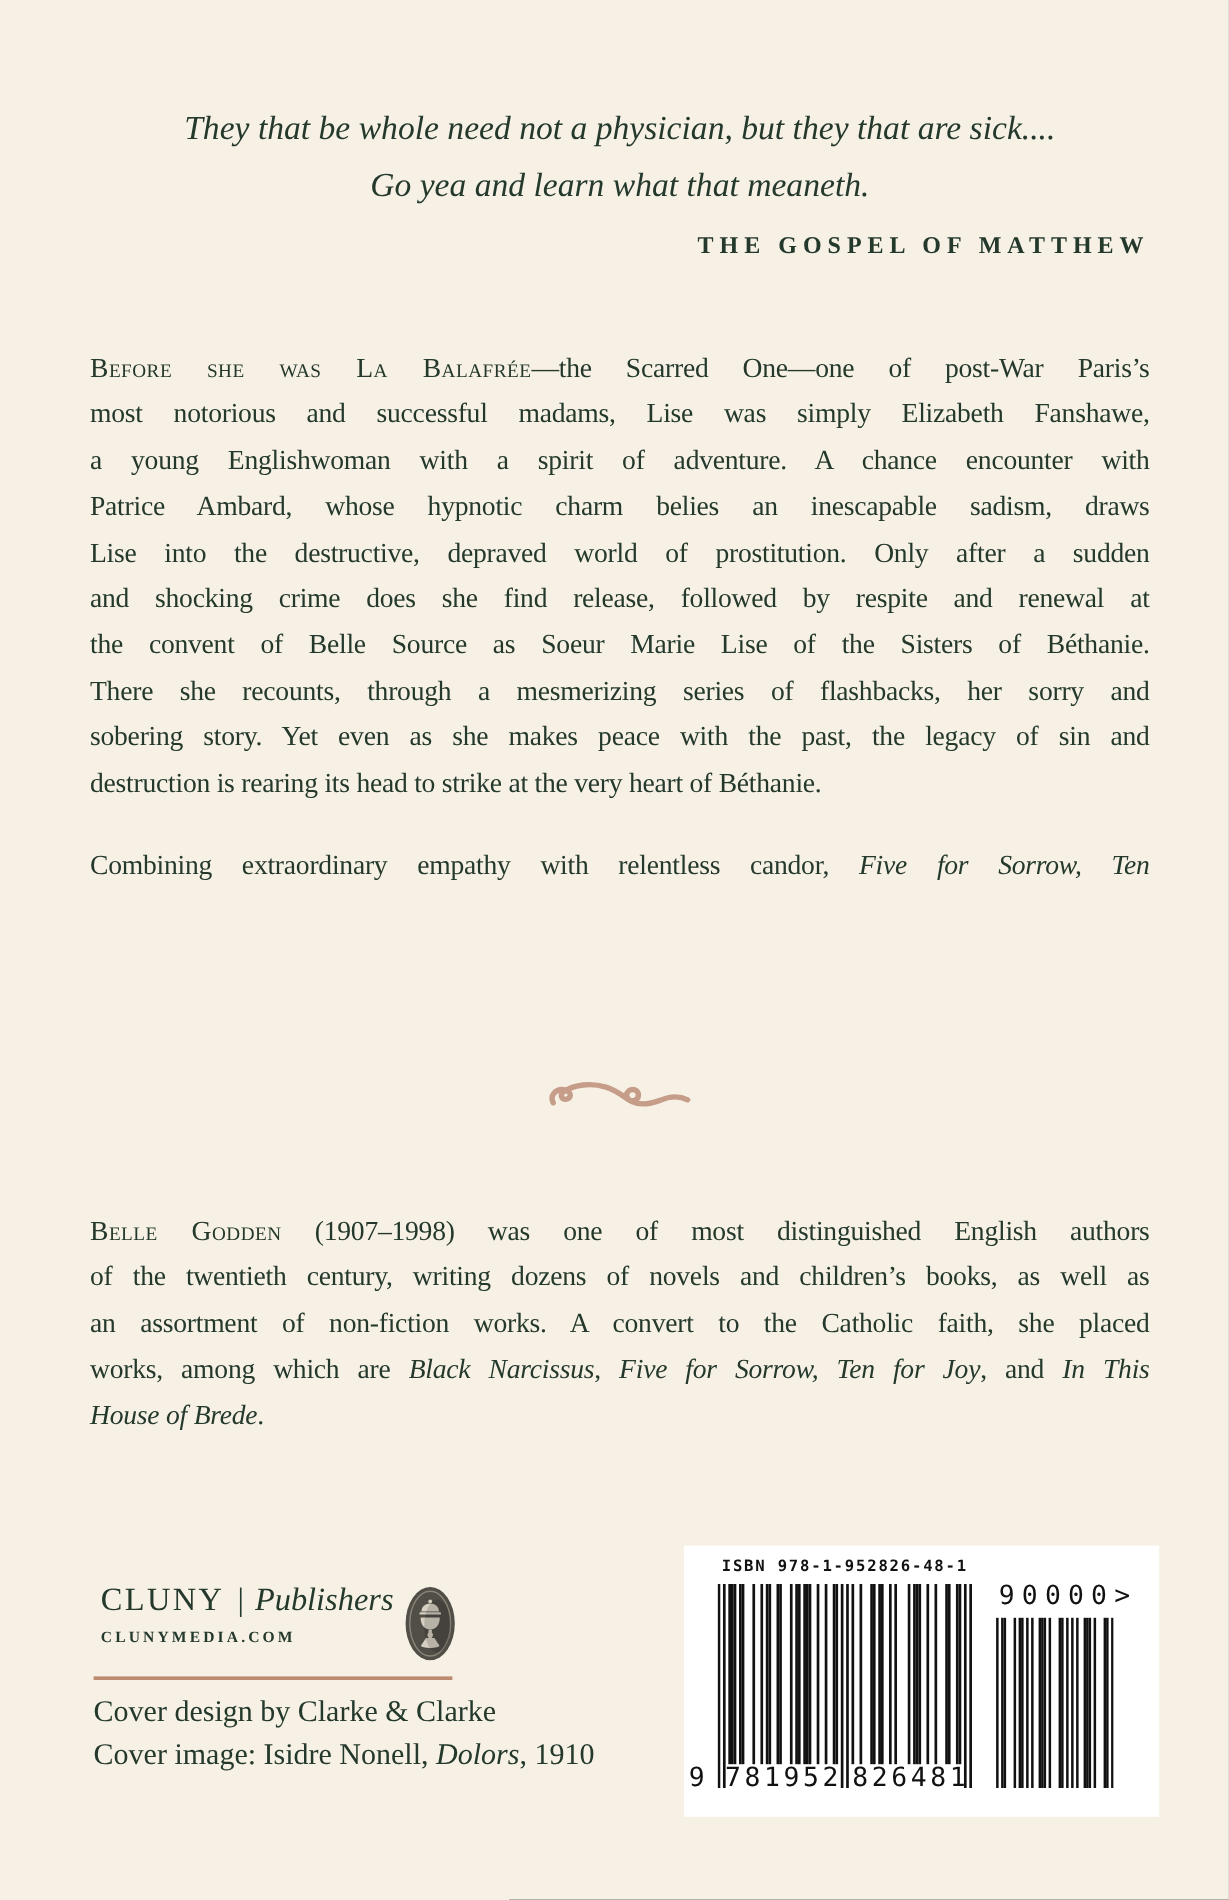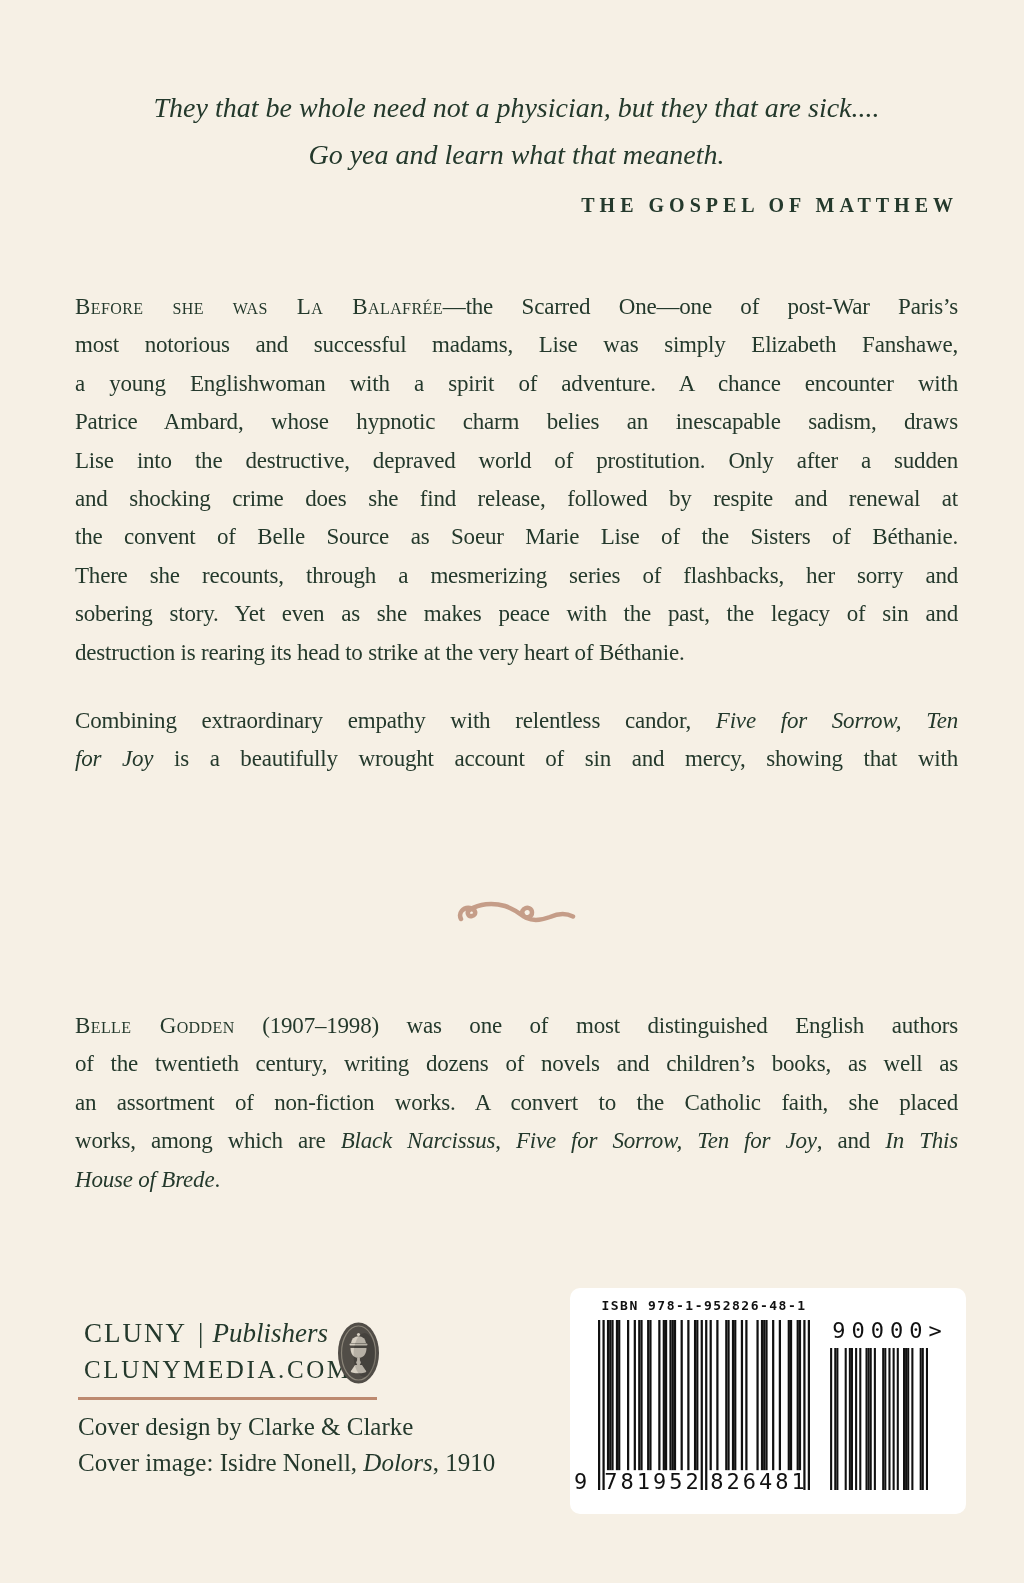--- a/index.html
+++ b/index.html
@@ -42,36 +42,35 @@
   .ornament{position:absolute;left:75px;top:896px;width:883px;text-align:center;}
   .ornament svg{display:inline-block;}
   .ornament path{stroke:var(--accent,#c59d88);}
   
   .pub-line{position:absolute;left:84px;top:1318px;font-size:27px;white-space:nowrap;}
   .pub-name{letter-spacing:2px;}
   .pub-div{font-weight:300;margin:0 9px 0 11px;color:var(--ink);}
   .pub-type{font-style:italic;text-align:right;}
   .pub-site{
     position:absolute;left:84px;top:1356px;
-    font-size:25px;font-weight:normal;letter-spacing:2.6px;
+    font-size:13px;font-weight:bold;letter-spacing:2.6px;
   }
   .logo{position:absolute;left:337px;top:1322px;width:43px;height:62px;}
   .rule{
     position:absolute;left:78px;top:1397px;width:299px;height:3px;
     background:var(--rule,#bd8a70);
   }
   .credits{position:absolute;left:78px;top:1409px;width:500px;font-size:25px;line-height:36px;}
   .credits .line{text-align:left;}
   
   .barcode{
     position:absolute;left:570px;top:1288px;width:396px;height:226px;
     background:var(--bc-bg,#ffffff);
     font-family:"DejaVu Sans Mono", monospace;
     color:var(--bc-ink,#111111);
-    border-radius:10px;
   }
   .isbn{
     position:absolute;left:24px;top:10px;width:220px;text-align:center;
     font-size:13px;font-weight:bold;letter-spacing:1.5px;white-space:nowrap;
   }
   .ean13{position:absolute;left:28px;top:32px;width:212px;height:170px;}
   .ean13 rect,.ean5 rect{fill:var(--bc-ink,#111111);}
   .bc-digits{
     position:absolute;left:4px;top:182px;width:238px;
     display:flex;align-items:flex-start;font-size:22px;line-height:24px;
@@ -104,21 +103,20 @@
       <div class="line"><span>Patrice Ambard, whose hypnotic charm belies an inescapable sadism, draws</span></div>
       <div class="line"><span>Lise into the destructive, depraved world of prostitution. Only after a sudden</span></div>
       <div class="line"><span>and shocking crime does she find release, followed by respite and renewal at</span></div>
       <div class="line"><span>the convent of Belle Source as Soeur Marie Lise of the Sisters of Béthanie.</span></div>
       <div class="line"><span>There she recounts, through a mesmerizing series of flashbacks, her sorry and</span></div>
       <div class="line"><span>sobering story. Yet even as she makes peace with the past, the legacy of sin and</span></div>
       <div class="line last"><span>destruction is rearing its head to strike at the very heart of Béthanie.</span></div>
     </div>
   <div class="para p2">
       <div class="line"><span>Combining extraordinary empathy with relentless candor, </span><span class="it">Five for Sorrow, Ten</span></div>
-      <div class="line"><span class="it">for Joy</span><span> is a beautifully wrought account of sin and mercy, showing that with</span></div>
     </div>
 
   <div class="ornament">
     <svg viewBox="0 0 240 64" width="120" height="32" aria-hidden="true">
       <path d="M8,46 C2,34 12,22 26,24 C38,26 40,38 30,40 C22,42 18,32 26,27
                C44,16 70,12 96,20 C112,25 124,34 132,40 C140,45 150,42 150,33
                C150,25 141,21 134,26 C128,31 130,40 139,44 C152,50 170,48 186,42
                C204,34 218,34 232,41" fill="none" stroke-width="9" stroke-linecap="round"></path>
     </svg>
   </div>

